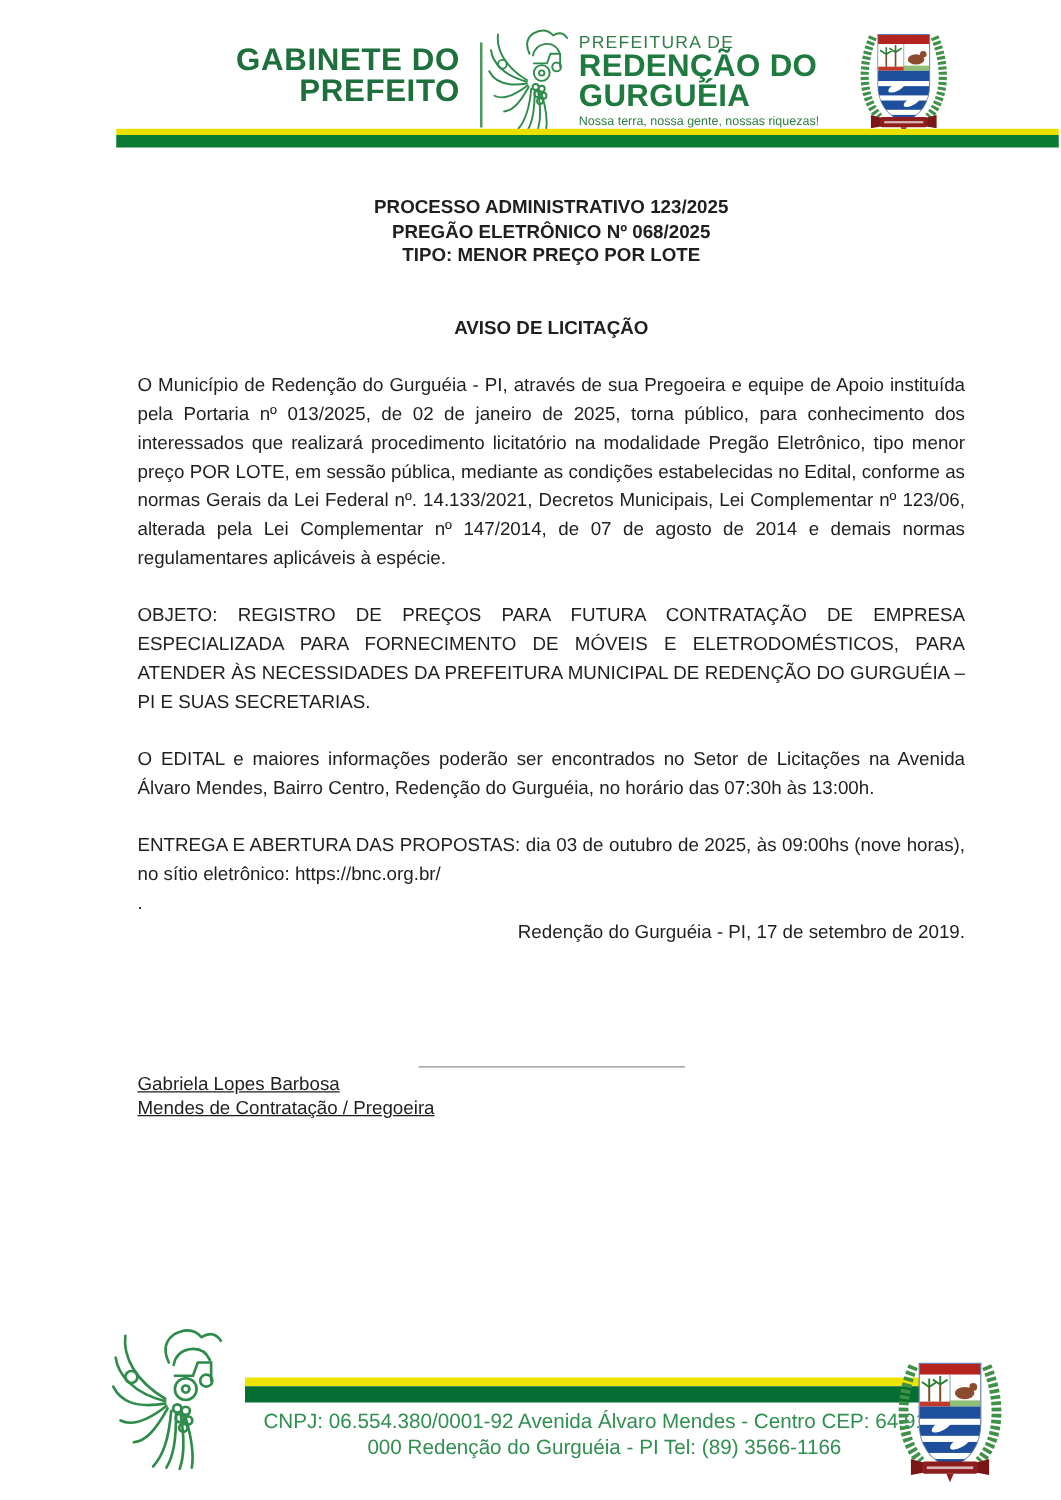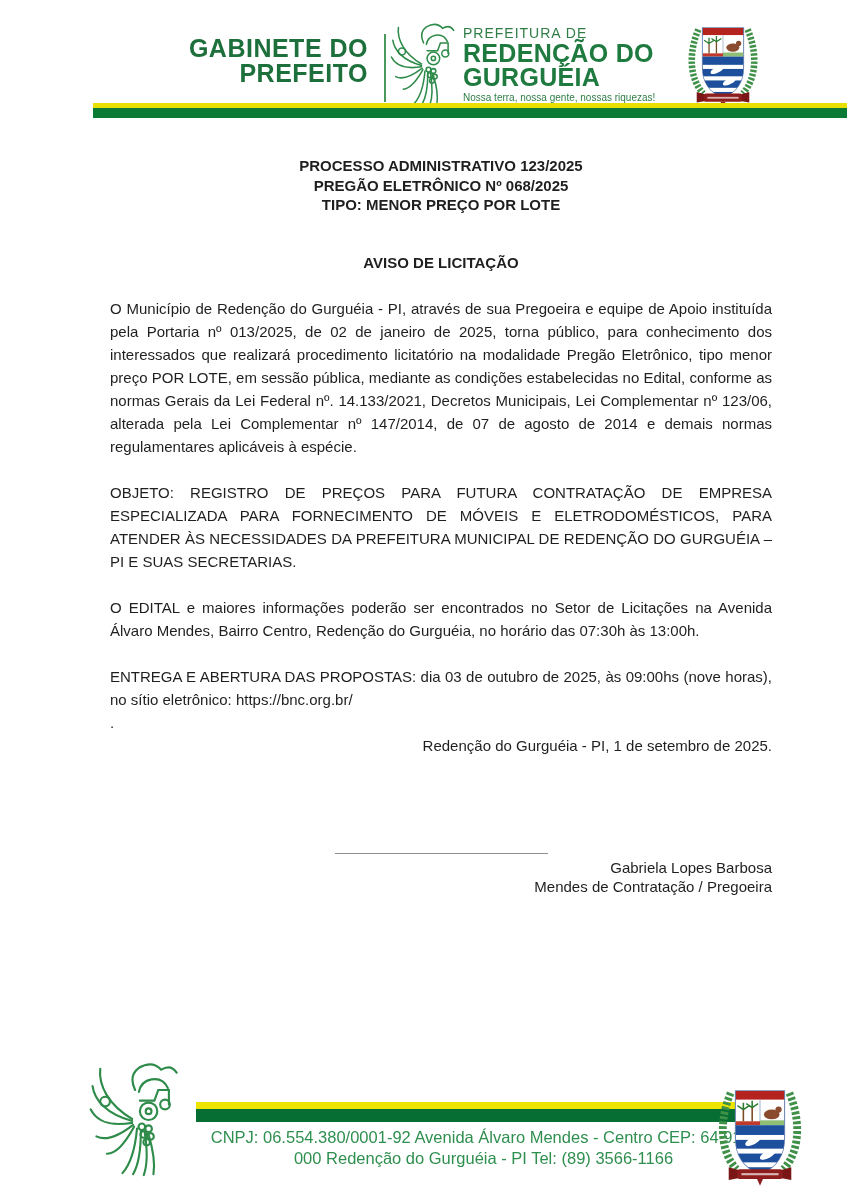--- a/index.html
+++ b/index.html
@@ -28,21 +28,21 @@
   
   .content{
     left:110px;top:156px;width:662px;
     font-size:15px;line-height:23px;
   }
   .proc-title{text-align:center;font-weight:bold;font-size:15px;line-height:19.5px;}
   .notice-title{text-align:center;font-weight:bold;font-size:15px;margin-top:36px;}
   .para{text-align:justify;margin:23px 0 0 0;}
   .dot-line{margin:0;text-align:left;}
   .dateline{margin:0;text-align:right;}
-  .signature{margin-top:96px;text-align:right;line-height:19.5px;}
+  .signature{margin-top:96px;text-align:left;line-height:19.5px;text-decoration:underline;}
   .sig-rule{width:213px;border-top:1.6px solid #8f8f8f;margin:0 auto 4px auto;}
 
   
   .footer{left:0;top:1055px;width:849px;height:145px;}
   .ftr-art{left:76px;top:6px;width:122px;height:116px;}
   .ftr-bar{left:196px;top:47px;width:560px;}
   .ftr-stripe-y{height:7px;background:#ede400;}
   .ftr-stripe-g{height:13px;background:#066d33;}
   .ftr-text{
     left:196px;top:72px;width:575px;text-align:center;
@@ -165,21 +165,21 @@
       <div>TIPO: MENOR PREÇO POR LOTE</div>
     </div>
 
     <div class="notice-title">AVISO DE LICITAÇÃO</div>
 
     <p class="para">O Município de Redenção do Gurguéia - PI, através de sua Pregoeira e equipe de Apoio instituída pela Portaria nº 013/2025, de 02 de janeiro de 2025, torna público, para conhecimento dos interessados que realizará procedimento licitatório na modalidade Pregão Eletrônico, tipo menor preço POR LOTE, em sessão pública, mediante as condições estabelecidas no Edital, conforme as normas Gerais da Lei Federal nº. 14.133/2021, Decretos Municipais, Lei Complementar nº 123/06, alterada pela Lei Complementar nº 147/2014, de 07 de agosto de 2014 e demais normas regulamentares aplicáveis à espécie.</p>
     <p class="para">OBJETO: REGISTRO DE PREÇOS PARA FUTURA CONTRATAÇÃO DE EMPRESA ESPECIALIZADA PARA FORNECIMENTO DE MÓVEIS E ELETRODOMÉSTICOS, PARA ATENDER ÀS NECESSIDADES DA PREFEITURA MUNICIPAL DE REDENÇÃO DO GURGUÉIA – PI E SUAS SECRETARIAS.</p>
     <p class="para">O EDITAL e maiores informações poderão ser encontrados no Setor de Licitações na Avenida Álvaro Mendes, Bairro Centro, Redenção do Gurguéia, no horário das 07:30h às 13:00h.</p>
     <p class="para">ENTREGA E ABERTURA DAS PROPOSTAS: dia 03 de outubro de 2025, às 09:00hs (nove horas), no sítio eletrônico: https://bnc.org.br/</p>
     <p class="dot-line">.</p>
-    <p class="dateline">Redenção do Gurguéia - PI, 1 de setembro de 2025.</p>
+    <p class="dateline">Redenção do Gurguéia - PI, 17 de setembro de 2019.</p>
 
     <div class="signature">
       <div class="sig-rule"></div>
       <div>Gabriela Lopes Barbosa</div>
       <div>Mendes de Contratação / Pregoeira</div>
     </div>
   </main>
 
   <footer class="abs footer">
     <div class="abs ftr-art">

